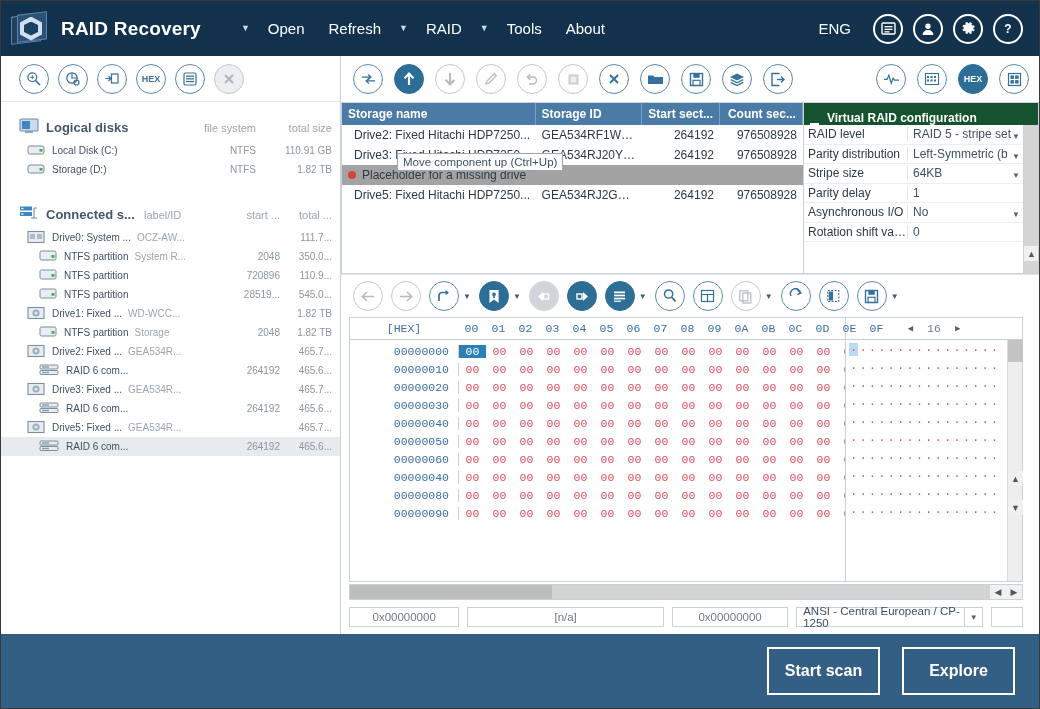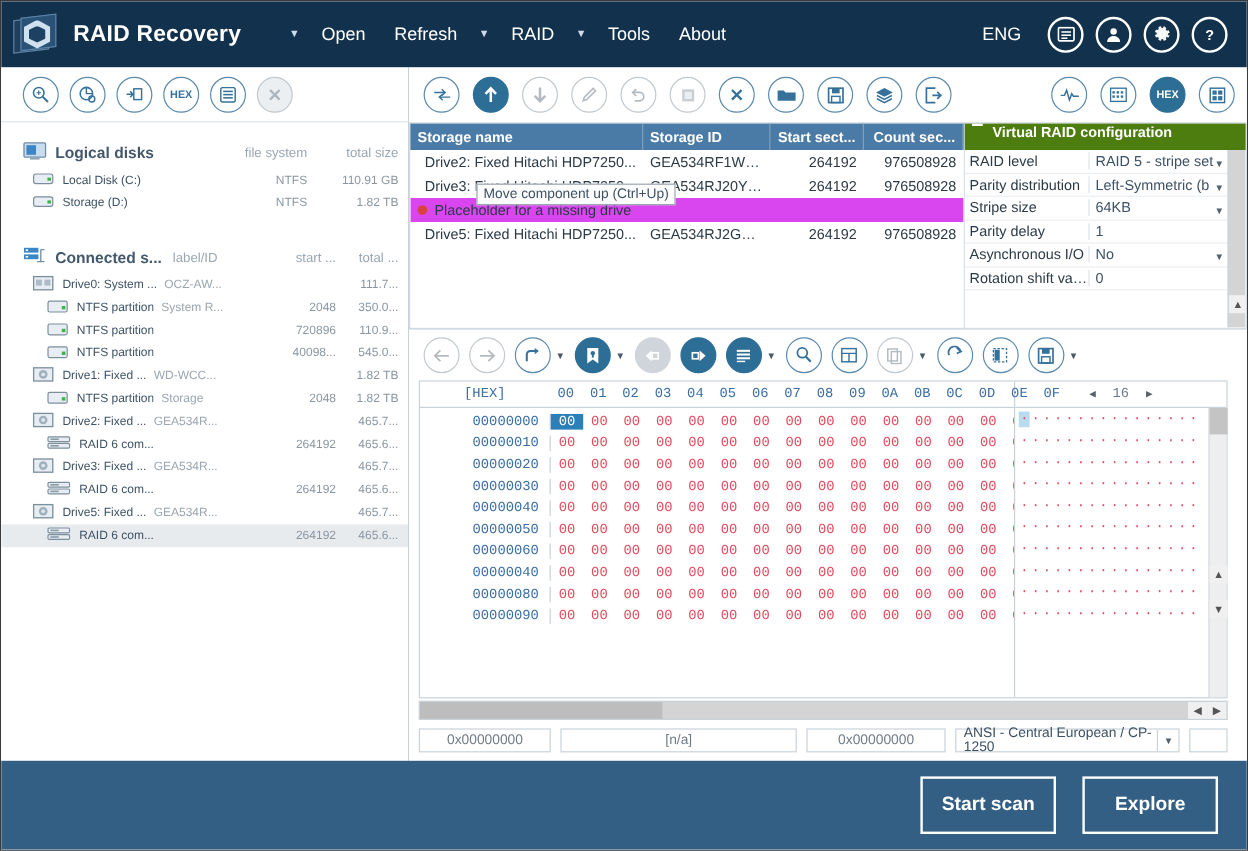--- a/index.html
+++ b/index.html
@@ -113,33 +113,33 @@
   .mid-row { flex:0 0 172px; display:flex; min-height:0; }
 
   
   .storage-table { flex:1 1 auto; min-width:0; display:flex; flex-direction:column;
     border:1px solid #c9d2da; border-right:none; position:relative;}
   .st-head { display:flex; background:#4a7ba7; color:#ffffff; height:22px; align-items:center; font-size:12px; font-weight:bold;}
   .st-head div { padding:0 6px; white-space:nowrap; overflow:hidden; text-overflow:ellipsis;
     border-right:1px solid #7ba0c2; height:22px; line-height:22px;}
   .st-body { flex:1 1 auto; background:#fff; overflow:hidden;}
   .st-row { display:flex; height:20px; align-items:center; font-size:12px; color:#2b3a46;}
-  .st-row.alt { background:#d946ef;align-items:center; }
+  .st-row.alt { background:#a3a3a3;align-items:center; }
   .st-row div { padding:0 6px; white-space:nowrap; overflow:hidden; text-overflow:ellipsis;}
   .dot { width:8px; height:8px; border-radius:50%; display:inline-block; margin-right:6px; vertical-align:middle;}
   .c-name { width:42%; display:flex; align-items:center; }
   .c-id   { width:23%; }
   .c-start{ width:17%; text-align:right;}
   .c-count{ width:18%; text-align:right;}
 
   
   .raid-cfg { width:236px; flex:0 0 236px; display:flex; flex-direction:column;
      border:1px solid #c9d2da; }
-  .rc-head { background:#4d7c0f; color:#fff; font-weight:bold; font-size:12px;
-     height:22px; display:flex; align-items:flex-start; padding-left:6px; gap:8px;}
+  .rc-head { background:#14532d; color:#fff; font-weight:bold; font-size:12px;
+     height:22px; display:flex; align-items:flex-end; padding-left:6px; gap:8px;}
   .rc-minus { display:inline-block; width:9px; height:2px; background:#fff;}
   .rc-body { flex:1 1 auto; display:flex; background:#fff; overflow:hidden;}
   .rc-rows { flex:1 1 auto; min-width:0;}
   .rc-row { display:flex; height:19.5px; align-items:center; font-size:12px; border-bottom:1px solid #eceff2;}
   .rc-key { width:104px; flex:0 0 104px; padding-left:4px; color:#2b3a46; white-space:nowrap; overflow:hidden; text-overflow:ellipsis;
     border-right:1px solid #dfe5ea;}
   .rc-val { flex:1 1 auto; padding-left:5px; color:#3d5164; white-space:nowrap; overflow:hidden; position:relative;}
   .rc-val .vcaret { position:absolute; right:3px; top:5px; font-size:8px; color:#55616c;}
   .rc-scroll { width:15px; flex:0 0 15px; background:#d4d4d4; position:relative; border-left:1px solid #c9d2da;}
   .rc-scroll .arrow { position:absolute; left:0; width:15px; height:15px; background:#f0f0f0;
@@ -416,21 +416,21 @@
               </span>
             </div>
             <div class="trow indent2">
               <span class="ico"><svg width="18" height="13" viewBox="0 0 18 13">
                   <rect x="1" y="2" width="16" height="9" rx="1.5" fill="#e7edf2" stroke="#7d8e9d" stroke-width="1"></rect>
                   <rect x="12.5" y="6" width="3" height="2.8" fill="#3cb54a"></rect>
                 </svg></span>
               <span class="tlabel">NTFS partition</span>
               <span class="tmeta" style="margin-left:6px;max-width:86px;"></span>
               <span class="tnum">
-                <span style="width:62px">40098...</span>
+                <span style="width:62px">28519...</span>
                 <span style="width:52px">545.0...</span>
               </span>
             </div>
             <div class="trow indent1">
               <span class="ico"><svg width="18" height="14" viewBox="0 0 18 14">
                   <rect x="1" y="1.5" width="16" height="11" fill="#e7edf2" stroke="#7d8e9d" stroke-width="1.1"></rect>
                   <circle cx="9" cy="7" r="3.6" fill="#9fb0bd"></circle>
                   <circle cx="9" cy="7" r="1.6" fill="#dfe6ec"></circle>
                 </svg></span>
               <span class="tlabel">Drive1: Fixed ...</span>

